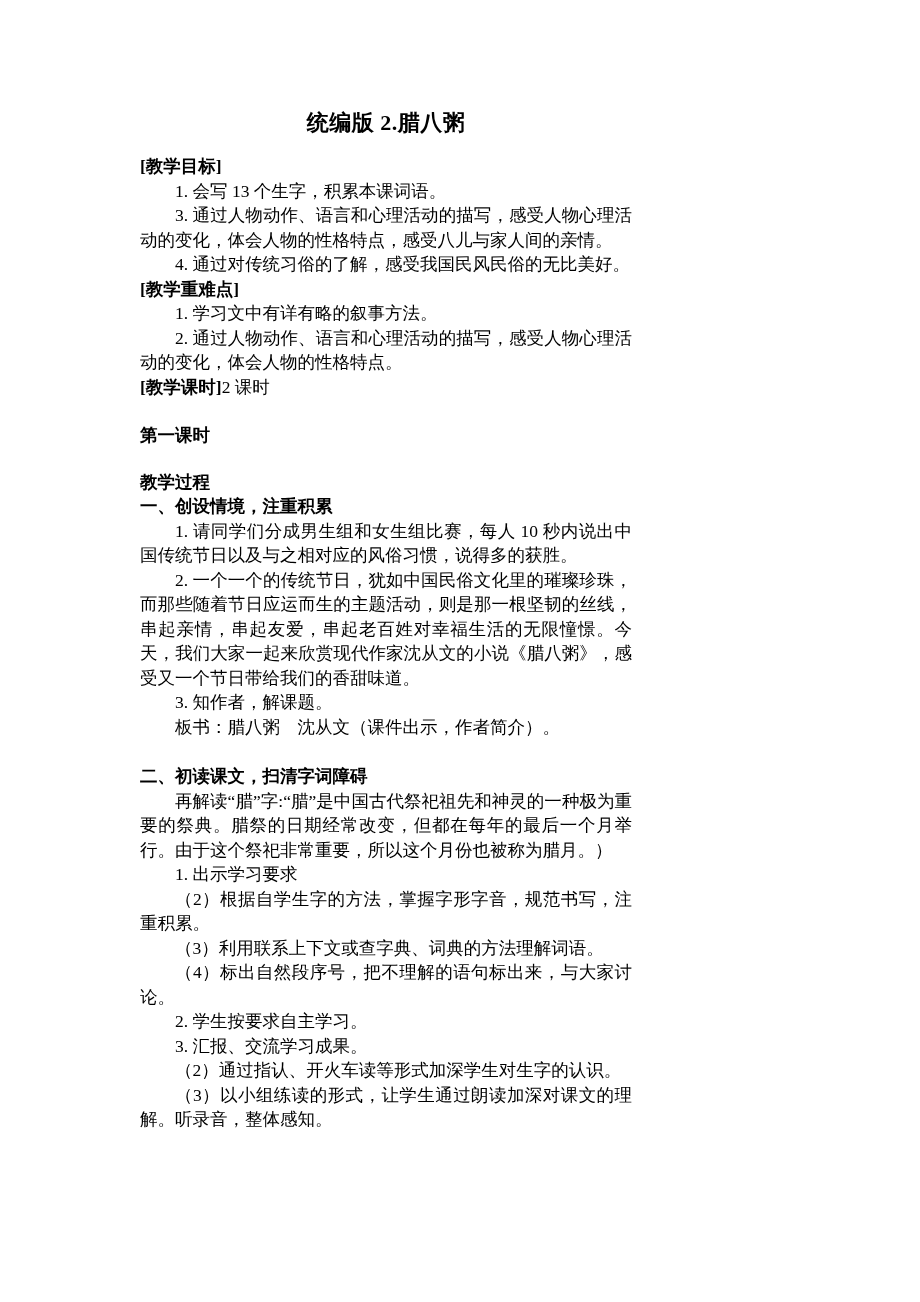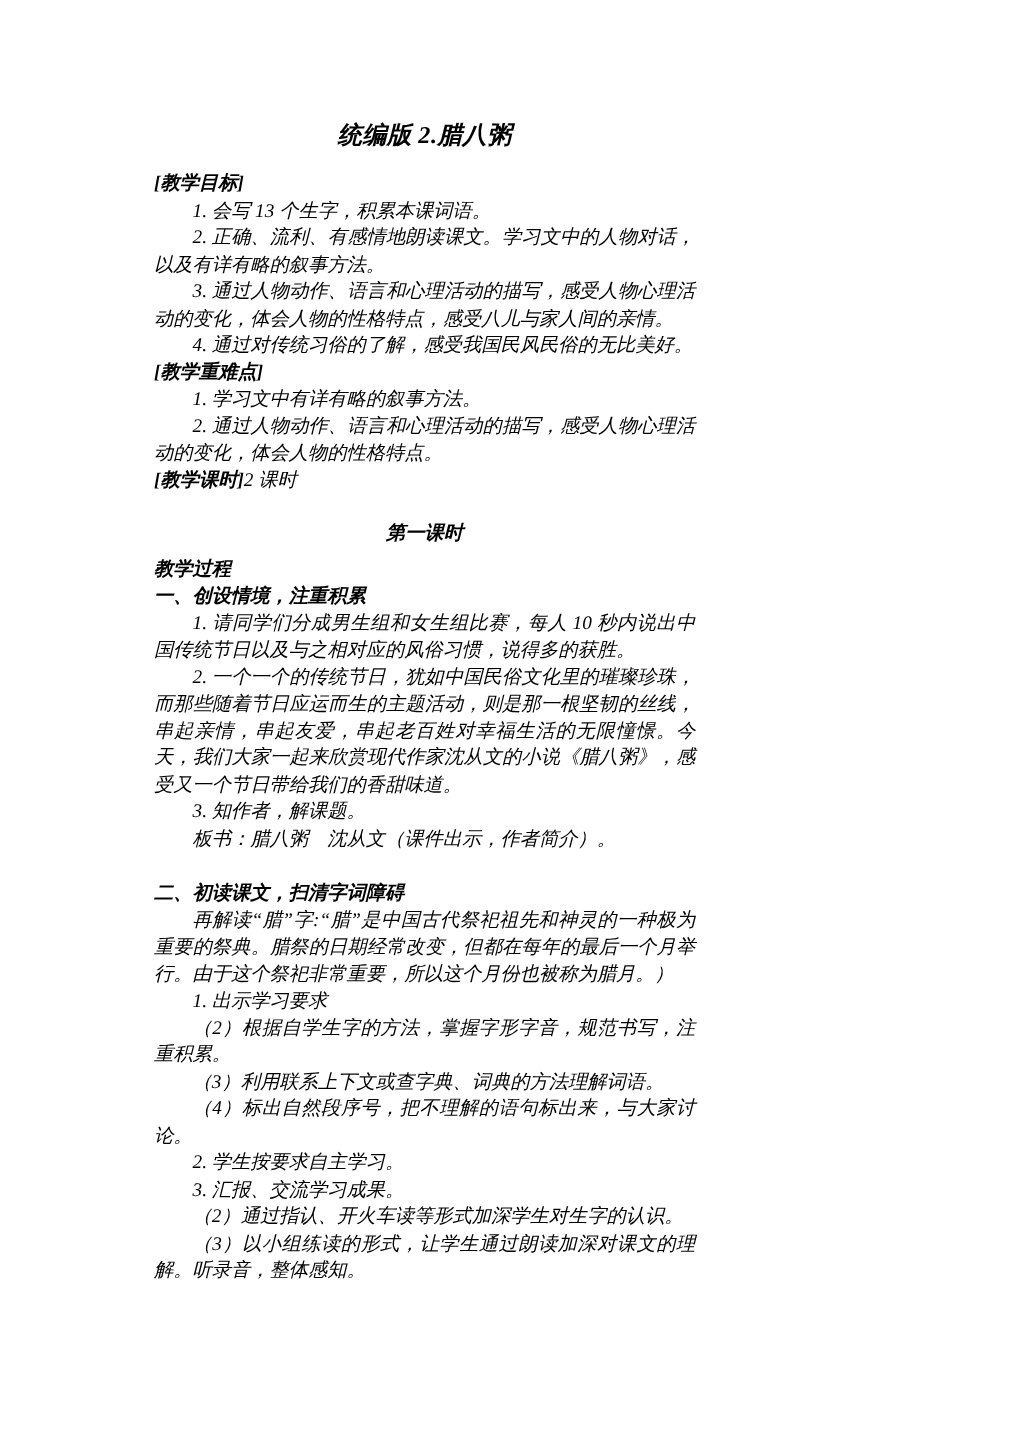--- a/index.html
+++ b/index.html
@@ -8,55 +8,52 @@
     width: 920px;
     height: 1302px;
     overflow: hidden;
     color: #000;
     font-family: "Liberation Serif", "DejaVu Serif", serif;
   }
   .page {
     width: 768px;
     height: 1302px;
     padding: 108px 136px 0 140px;
-    font-style: italic;
   }
   .title {
     font-size: 22px;
     font-weight: bold;
     text-align: center;
     letter-spacing: 0.5px;
     margin-bottom: 16px;
   }
   .block {
     font-size: 17.5px;
     line-height: 24.5px;
     text-align: justify;
   }
   .h { font-weight: bold; }
   .p { text-indent: 2em; }
   .center {
-    text-align: center;
     font-weight: bold;
     margin-top: 24px;
-    margin-bottom: 8px;
+    margin-bottom: 22px;
   }
   .gap-top { margin-top: 25px; }
   .lesson-periods-label { font-weight: bold; }
 </style>
 </head>
 <body>
 
 <div class="page">
 
   <h1 class="title">统编版 2.腊八粥</h1>
 
   <p class="block h">[教学目标]</p>
   <p class="block p">1. 会写 13 个生字，积累本课词语。</p>
-  <p class="block p">2. 正确、流利、有感情地朗读课文。学习文中的人物对话，以及有详有略的叙事方法。</p>
   <p class="block p">3. 通过人物动作、语言和心理活动的描写，感受人物心理活动的变化，体会人物的性格特点，感受八儿与家人间的亲情。</p>
   <p class="block p">4. 通过对传统习俗的了解，感受我国民风民俗的无比美好。</p>
 
   <p class="block h">[教学重难点]</p>
   <p class="block p">1. 学习文中有详有略的叙事方法。</p>
   <p class="block p">2. 通过人物动作、语言和心理活动的描写，感受人物心理活动的变化，体会人物的性格特点。</p>
 
   <p class="block"><span class="lesson-periods-label">[教学课时]</span><span>2 课时</span></p>
 
   <p class="block center">第一课时</p>

